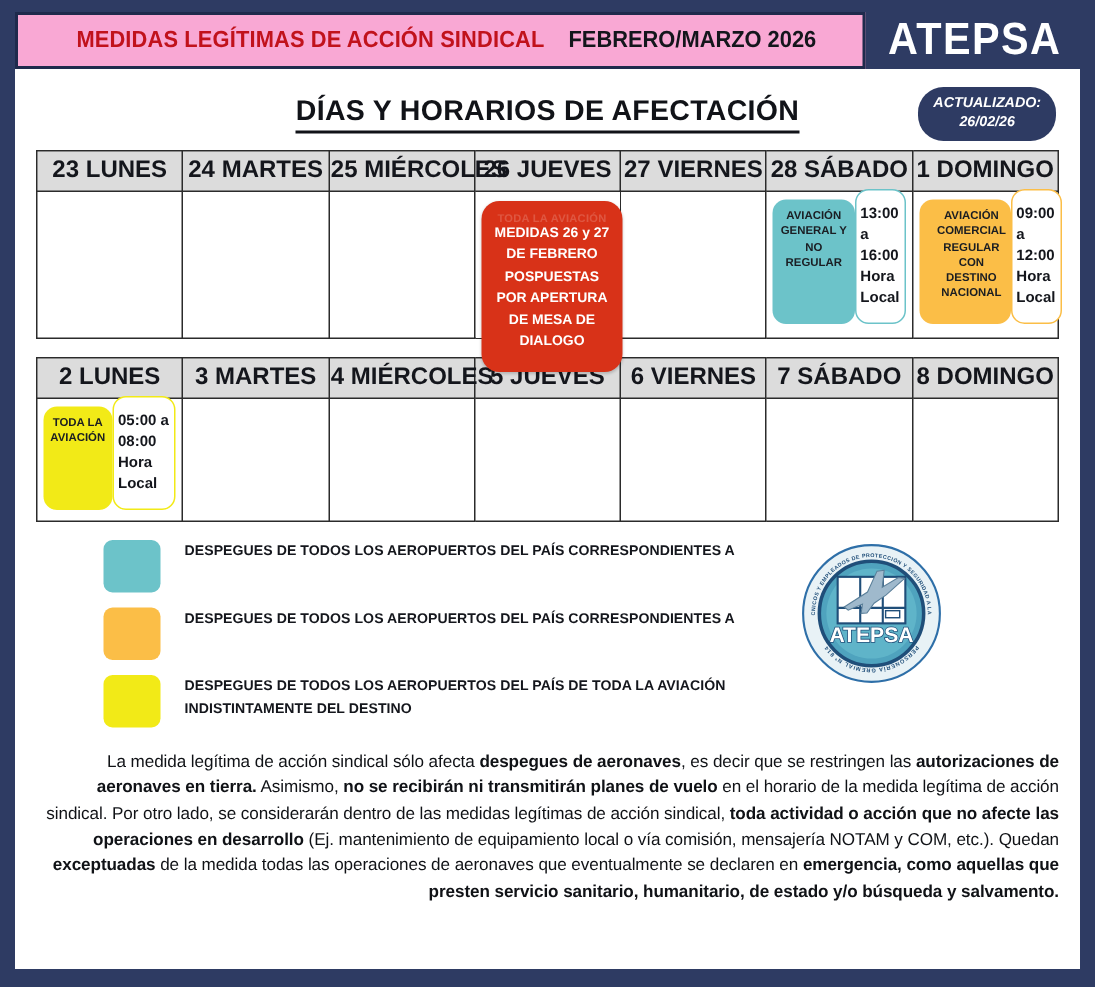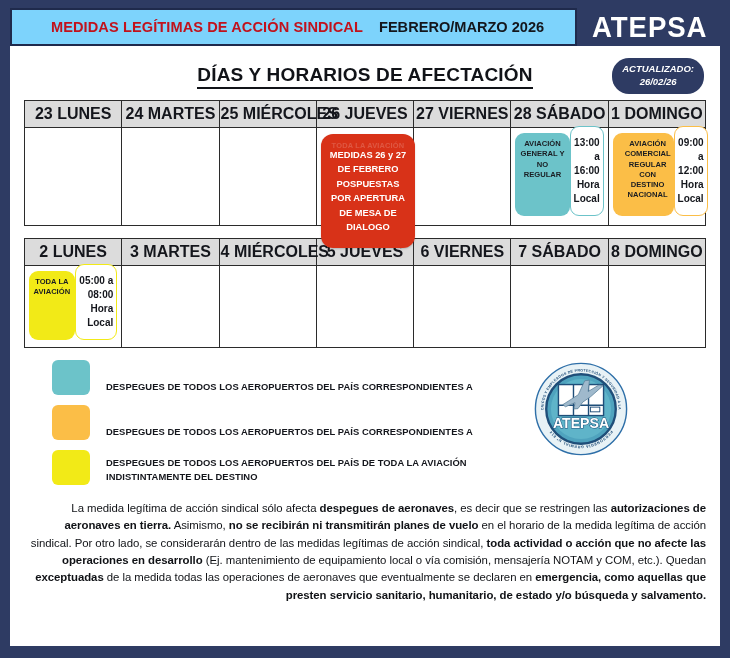--- a/index.html
+++ b/index.html
@@ -27,21 +27,21 @@
 
   
   .header-bar {
     position: relative;
     height: 38px;
     display: flex;
     align-items: stretch;
   }
   .header-title-box {
     flex: 1 1 auto;
-    background: #7dd3fc;
+    background: #f9a8d4;
     border: 2px solid #1F2A4C;
     box-sizing: border-box;
     display: flex;
     align-items: center;
     justify-content: center;
     gap: 16px;
     padding: 0 10px;
     margin-right: 10px;
   }
   .header-main {
@@ -169,21 +169,21 @@
     position: relative;
     z-index: 2;
   }
   .chip-label.teal   { background: #6CC3C9; }
   .chip-label.orange { background: #FBBE47; padding-left: 12px; }
   .chip-label.yellow { background: #F2EA17; }
 
   .chip-time {
     background: #ffffff;
     border-radius: 9px;
-    text-align: right;
+    text-align: left;
     font-size: 10px;
     font-weight: bold;
     color: #14161C;
     line-height: 1.4;
     padding: 9px 3px;
     margin-top: -7px;
     position: relative;
     z-index: 1;
   }
   .chip-time.teal   { border: 1.5px solid #6CC3C9; }
@@ -219,22 +219,23 @@
 
   
   .legend {
     position: relative;
     margin-top: 6px;
     padding-left: 28px;
     min-height: 130px;
   }
   .legend-row {
     display: flex;
-    align-items: flex-end;
+    align-items: flex-start;
     margin-bottom: 10px;
+    margin-left: 17px;
   }
   .legend-swatch {
     flex: 0 0 auto;
     width: 38px;
     height: 35px;
     border-radius: 6px;
     margin-right: 16px;
   }
   .legend-swatch.teal   { background: #6CC3C9; }
   .legend-swatch.orange { background: #FBBE47; }

